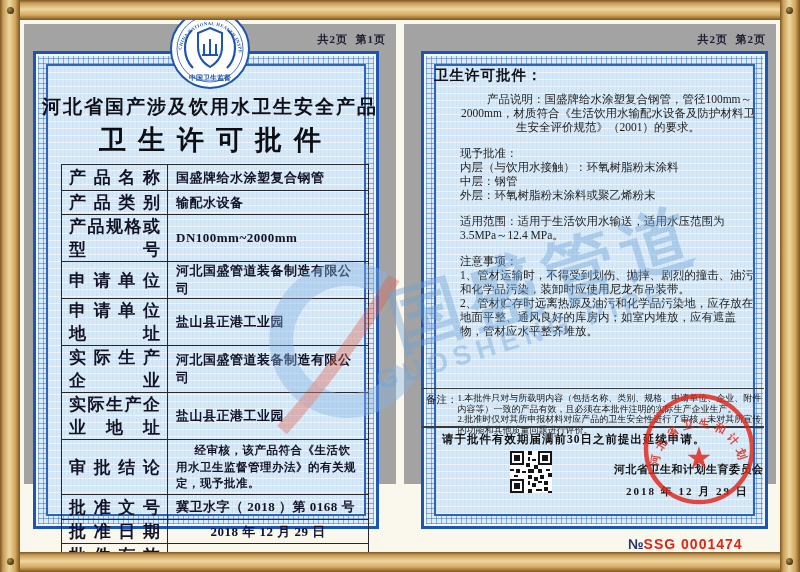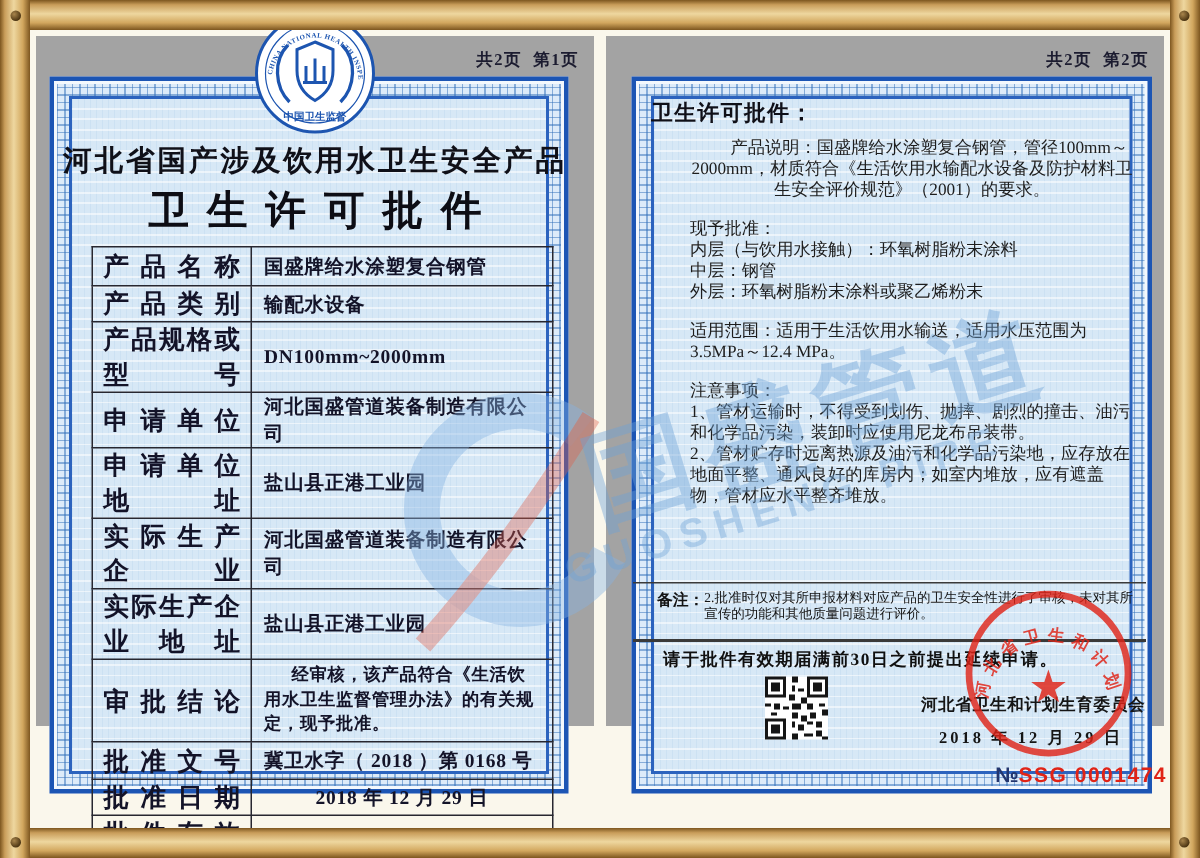--- a/index.html
+++ b/index.html
@@ -70,32 +70,32 @@
        line-height:14px; color:#1d1d1d; z-index:3; }
   .body2 p{ margin:0; }
   .body2 p.indent{ text-indent:2em;text-align:center; }
   .body2 p.mb{ margin-bottom:12px; }
   .body2 p.mt{ margin-top:12px; }
   .rule{ position:absolute; left:18px; width:342px; background:#3a3a3a; z-index:3; }
   .rule.r1{ top:364px; height:1px; }
   .rule.r2{ top:402px; height:2px; }
   .remarkrow{ position:absolute; left:22px; top:369px; width:338px; display:flex; z-index:3;
        color:#141414; }
-  .remarklabel{ font-weight:bold; font-size:10.5px; white-space:nowrap;margin-left:12px; }
+  .remarklabel{ font-weight:normal; font-size:10.5px; white-space:nowrap; }
   .remarks{ font-size:9px; line-height:10.5px; }
   .remarks div{ margin:0; }
   .renewal{ position:absolute; left:38px; top:408px; font-size:11.5px; font-weight:bold;
        letter-spacing:1px; color:#101010; z-index:3; }
   .qr{ position:absolute; left:106px; top:426px; z-index:3; }
   .authority{ position:absolute; left:210px; top:438px; font-size:11px; font-weight:bold;
        letter-spacing:0.5px; color:#151515; z-index:4; }
   .issuedate{ position:absolute; left:222px; top:460px; font-size:11px; font-weight:bold;
        letter-spacing:2px; color:#151515; z-index:4; }
   .seal{ position:absolute; left:236px; top:366px; width:118px; height:118px; z-index:6; opacity:.9; }
-  .serial{ position:absolute; left:628px; top:508px; width:150px; text-align:right;
+  .serial{ position:absolute; left:628px; top:536px; width:150px; text-align:left;
        font-size:14px; font-weight:bold; z-index:2; font-family:"Liberation Sans",sans-serif; }
   .serial .pfx{ color:#23366e; } .serial .num{ color:#e02417; letter-spacing:1px; }
 
   
   .wm{ position:absolute; z-index:30; pointer-events:none; }
   #wm-logo{ left:256px; top:262px; width:170px; height:185px; opacity:.55; }
   #wm-text{ left:352px; top:298px; transform:rotate(-17deg); transform-origin:0 0;
        color:rgba(110,162,214,.42); }
   .wm-cn{ font-size:72px; font-weight:bold; letter-spacing:8px; line-height:76px;
        margin-left:30px; white-space:nowrap; }
@@ -206,20 +206,21 @@
       <p class="mt">注意事项：</p>
       <p>1、管材运输时，不得受到划伤、抛摔、剧烈的撞击、油污和化学品污染，装卸时应使用尼龙布吊装带。</p>
       <p>2、管材贮存时远离热源及油污和化学品污染地，应存放在地面平整、通风良好的库房内；如室内堆放，应有遮盖物，管材应水平整齐堆放。</p>
     </div>
 
     <div class="rule r1"></div>
 
     <div class="remarkrow">
       <span class="remarklabel">备注：</span>
       <div class="remarks">
+        <div>1.本批件只对与所载明内容（包括名称、类别、规格、申请单位、企业、附件内容等）一致的产品有效，且必须在本批件注明的实际生产企业生产。</div>
         <div>2.批准时仅对其所申报材料对应产品的卫生安全性进行了审核，未对其所宣传的功能和其他质量问题进行评价。</div>
       </div>
     </div>
 
     <div class="rule r2"></div>
 
     <div class="renewal">请于批件有效期届满前30日之前提出延续申请。</div>
 
     <svg class="qr" width="42" height="44" viewBox="0 0 21 21">
       <rect x="0" y="0" width="21" height="21" fill="#ffffff"></rect>

